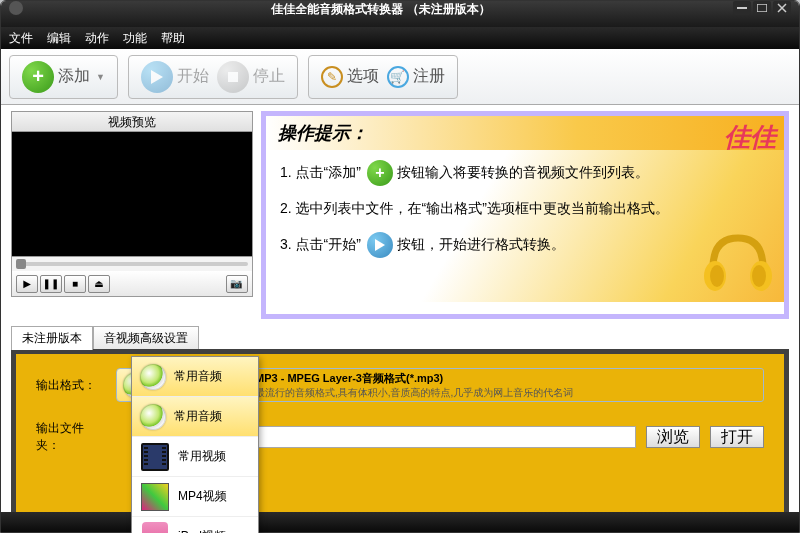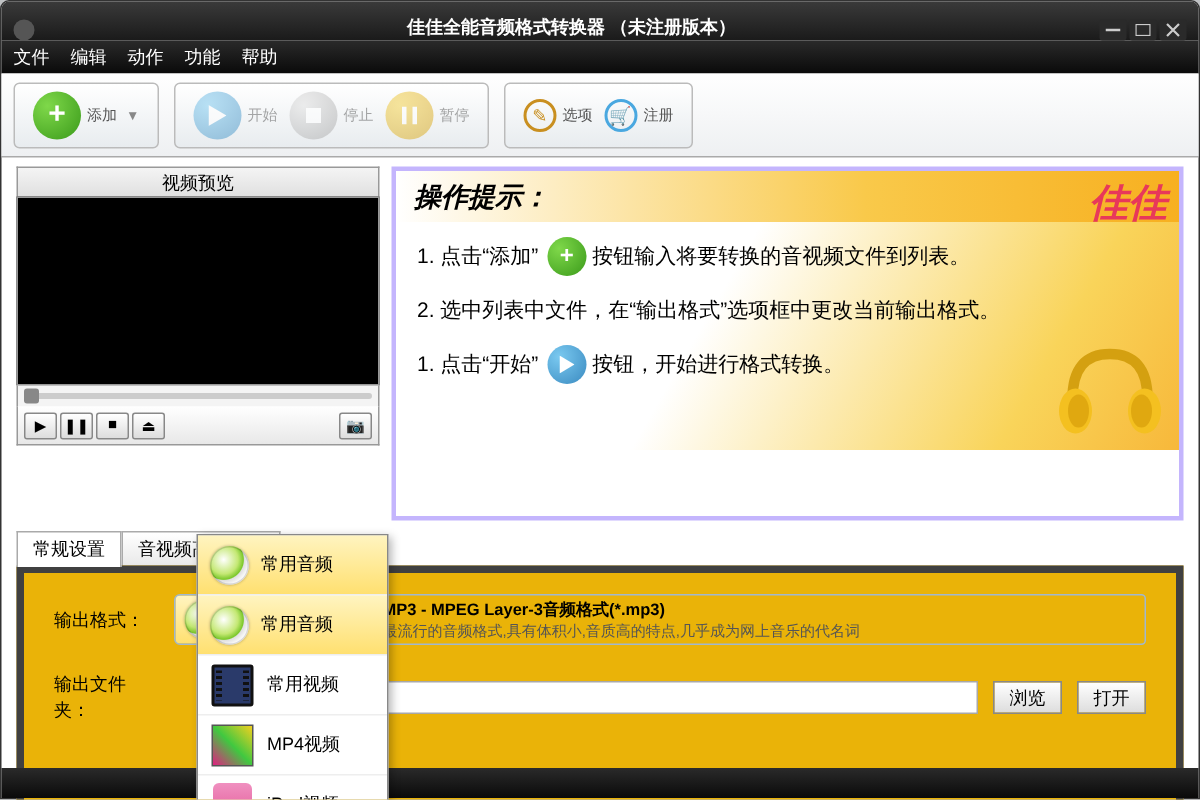--- a/index.html
+++ b/index.html
@@ -1,69 +1,69 @@
 <!DOCTYPE html>
 <html><head>
 <meta charset="utf-8">
 <style>
 * { margin: 0; padding: 0; box-sizing: border-box; font-family: "Microsoft YaHei", SimSun, sans-serif; }
 body { width: 800px; height: 533px; background: #c0c2c4; overflow: hidden; }
 .window { width: 800px; height: 533px; background: #fff; border: 1px solid #333; border-radius: 6px 6px 0 0; position: relative; }
-.titlebar { height: 26px; background: linear-gradient(#3a3a3a, #1a1a1a); border-radius: 5px 5px 0 0; display: flex; align-items: flex-end; color: #fff; font-size: 12px; padding: 0 8px; }
+.titlebar { height: 26px; background: linear-gradient(#3a3a3a, #1a1a1a); border-radius: 5px 5px 0 0; display: flex; align-items: flex-start; color: #fff; font-size: 12px; padding: 0 8px; }
 .titlebar .title { flex: 1; text-align: center; font-weight: bold; }
 .win-btns { display: flex; gap: 2px; }
 .win-btn { width: 18px; height: 14px; background: #2a2a2a; display: flex; align-items: center; justify-content: center; border-radius: 2px; cursor: pointer; }
 .menubar { height: 22px; background: linear-gradient(#2a2a2a, #0a0a0a); display: flex; align-items: center; padding: 0 8px; gap: 14px; }
 .menubar span { color: #fff; font-size: 12px; cursor: pointer; font-family: Liberation Mono, monospace; }
 .toolbar { height: 56px; background: linear-gradient(#fff, #eef0f2); border-bottom: 1px solid #aaa; display: flex; align-items: center; padding: 0 8px; gap: 10px; }
 .tb-group { display: flex; align-items: center; border: 1px solid #bbb; border-radius: 4px; background: linear-gradient(#fff, #e8ecef); padding: 4px 8px; height: 44px; }
 .tb-btn { display: flex; align-items: center; gap: 4px; cursor: pointer; font-size: 12px; color: #555; padding: 0 4px; }
-.tb-btn .lbl { font-size: 10px; }
+.tb-btn .lbl { font-size: 16px; }
 .tb-btn.disabled { opacity: 0.5; justify-content: flex-end; }
 .circ-icon { width: 32px; height: 32px; border-radius: 50%; display: flex; align-items: center; justify-content: center; font-weight: bold; color: #fff; }
 .ic-plus { background: radial-gradient(circle at 30% 30%, #7fd84a, #3a9a1a); font-size: 20px; }
 .ic-play { background: radial-gradient(circle at 30% 30%, #7ac9f0, #3a8ac0); }
 .ic-stop { background: radial-gradient(circle at 30% 30%, #e0e0e0, #a0a0a0); }
 .ic-pause { background: radial-gradient(circle at 30% 30%, #f4d040, #d4a010); }
 .sm-ic { width: 22px; height: 22px; border-radius: 50%; display: flex; align-items: center; justify-content: center; font-size: 12px; }
 .ic-opt { border: 2px solid #c98f20; color: #c98f20; }
 .ic-reg { border: 2px solid #4aa8e0; color: #4aa8e0; }
 .chev { font-size: 9px; color: #888; margin-left: 2px; }
 .content { display: flex; padding: 6px 10px; gap: 8px; }
 .preview { width: 242px; }
 .pv-title { height: 20px; background: linear-gradient(#f4f4f4,#e0e0e0); border: 1px solid #999; border-bottom: none; text-align: center; font-size: 12px; line-height: 20px; }
 .pv-screen { height: 126px; background: #000; border: 1px solid #999; }
 .pv-slider { height: 14px; border-left:1px solid #999; border-right:1px solid #999; background:#f4f4f4; display:flex; align-items:center; padding:0 4px;}
 .pv-track { flex:1; height:4px; background:#ccc; border-radius:2px; position:relative;}
 .pv-thumb { position:absolute; left:0; top:-3px; width:10px; height:10px; background:#888; border-radius:2px; }
 .pv-ctrl { height: 26px; border:1px solid #999; border-top:none; background:linear-gradient(#fff,#e8e8e8); display:flex; align-items:center; padding:0 4px; gap:2px;}
 .pv-cb { width:22px; height:18px; border:1px solid #888; background:linear-gradient(#fff,#ddd); border-radius:2px; display:flex; align-items:center; justify-content:center; font-size:10px; cursor:pointer;}
 .pv-spacer{flex:1;}
-.tips { flex: 1; border: 3px solid #c4b5fd; background: #fff; height: 236px; position: relative; overflow: hidden; }
+.tips { flex: 1; border: 5px solid #c4b5fd; background: #fff; height: 208px; position: relative; overflow: hidden; }
 .tips-hdr { height: 34px; background: linear-gradient(90deg, #fff, #f9c94a 60%, #f7b020); display:flex; align-items:center; padding: 0 12px; font-size: 18px; font-weight: bold; font-style: italic; color:#000;}
 .tips-logo { position:absolute; right:8px; top:4px; font-size:26px; color:#e8385a; font-family:"KaiTi",cursive; font-style:italic; font-weight:bold;}
 .tips-body { padding: 10px 14px; background: linear-gradient(120deg, #fff 40%, #f9d45a 80%, #f7b83a); height: 152px; position:relative;}
 .tips-body .line { display:flex; align-items:center; font-size:14px; margin-bottom: 14px; color:#000;}
 .tips-body .line .t { margin-right: 2px; }
 .tips-body .ci { width:26px; height:26px; border-radius:50%; margin:0 4px; display:inline-flex; align-items:center; justify-content:center;}
 .headphones { position:absolute; right:6px; bottom:4px; width:80px; height:70px; }
 .tabs { margin: 0 10px; display:flex; }
 .tab { border:1px solid #aaa; border-bottom:none; padding:3px 10px; font-size:12px; background:linear-gradient(#fff,#e8e8e8); cursor:pointer; position:relative; top:1px;}
 .tab.active { background:#fff; z-index:2;}
 .settings { margin: 0 10px 10px; border:5px solid #404040; padding: 14px 20px 50px; background:#eab308; position:relative; }
 .row { display:flex; align-items:center; gap:10px; margin-bottom: 18px; font-size:12px;}
 .row .lbl { width: 70px; }
 .sel-btn { width:120px; height:34px; border:1px solid #a0b8d0; border-radius:4px; background:linear-gradient(#fff4c0,#ffe070); display:flex; align-items:center; padding:0 6px; gap:6px; cursor:pointer; font-size:12px; position:relative;}
 .cd-ic { width:26px; height:26px; border-radius:50%; background: radial-gradient(circle at 35% 35%, #fff, #c4e874 40%, #7cc82c 55%, #e0e0e0 58%, #fff 75%); box-shadow: inset 0 0 0 1px rgba(0,0,0,0.15), 0 0 2px rgba(0,0,0,0.3);}
 .sel-chev { margin-left:auto; font-size:9px; color:#666;}
 .fmt-box { flex:1; height:34px; border:1px solid #a0b8d0; border-radius:3px; padding:1px 8px; display:flex; flex-direction:column; justify-content:center; font-size:11px;}
 .fmt-box .fn { font-weight:bold; }
 .fmt-box .fd { color:#555; font-size:10px;}
 .path-in { flex:1; height:22px; border:1px solid #a8a8a8; padding:0 4px; font-size:12px;}
-.sbtn { height:22px; padding:0 10px; border:1px solid #888; background:linear-gradient(#fff,#ddd); font-size:12px; cursor:pointer; border-radius:0;}
+.sbtn { height:22px; padding:0 10px; border:1px solid #888; background:linear-gradient(#fff,#ddd); font-size:16px; cursor:pointer; border-radius:0;}
 .footer { position:absolute; bottom:0; left:0; right:0; height:20px; background:linear-gradient(#2a2a2a,#0a0a0a);}
 .dropdown { position:absolute; left:130px; top:355px; width:128px; background:#fff; border:1px solid #888; box-shadow:2px 2px 6px rgba(0,0,0,0.3); z-index:50;}
 .dd-item { height:40px; display:flex; align-items:center; gap:8px; padding:0 8px; font-size:12px; cursor:pointer; border-bottom:1px solid #eee;}
 .dd-item.sel { background:linear-gradient(#fff4c0,#ffe070);}
 .dd-ic { width:30px; height:30px; border-radius:4px; display:flex; align-items:center; justify-content:center;}
 .film-ic { width:28px; height:28px; background:#2a3a6a; border:2px solid #111; border-radius:2px; position:relative;}
 .film-ic::before,.film-ic::after{content:"";position:absolute;top:2px;bottom:2px;width:4px;background:repeating-linear-gradient(#111 0 2px,#2a3a6a 2px 4px);}
 .film-ic::before{left:1px;}.film-ic::after{right:1px;}
 .mp4-ic { width:28px; height:28px; background:linear-gradient(45deg,#e02080,#40c840,#f0d020); border:1px solid #555;}
 .ipod-ic { width:26px; height:30px; background:linear-gradient(#f090c0,#e05090); border-radius:4px; position:relative;}
@@ -123,29 +123,20 @@
         <span class="lbl">开始</span>
       </div>
       <div class="tb-btn disabled">
         <span class="circ-icon ic-stop">
             <svg width="10" height="10">
               <rect width="10" height="10" fill="#fff"></rect>
             </svg>
           </span>
         <span class="lbl">停止</span>
       </div>
-      <div class="tb-btn disabled">
-        <span class="circ-icon ic-pause">
-            <svg width="10" height="12">
-              <rect x="0" width="3" height="12" fill="#fff"></rect>
-              <rect x="7" width="3" height="12" fill="#fff"></rect>
-            </svg>
-          </span>
-        <span class="lbl">暂停</span>
-      </div>
     </div>
     <div class="tb-group">
       <div class="tb-btn">
         <span class="sm-ic ic-opt">✎</span>
         <span class="lbl">选项</span>
       </div>
       <div class="tb-btn">
         <span class="sm-ic ic-reg">🛒</span>
         <span class="lbl">注册</span>
       </div>
@@ -177,41 +168,41 @@
       <div class="tips-body">
         <div class="line">
           <span class="t">1. 点击“添加”</span>
           <span class="ci ic-plus circ-icon" style="font-size:16px;">+</span>
           <span class="t">按钮输入将要转换的音视频文件到列表。</span>
         </div>
         <div class="line">
             <span class="t">2. 选中列表中文件，在“输出格式”选项框中更改当前输出格式。</span>
           </div>
         <div class="line">
-          <span class="t">1. 点击“开始”</span>
+          <span class="t">3. 点击“开始”</span>
           <span class="ci ic-play circ-icon">
               <svg width="10" height="12">
                 <path d="M0 0 L10 6 L0 12 Z" fill="#fff"></path>
               </svg>
             </span>
           <span class="t">按钮，开始进行格式转换。</span>
         </div>
         <svg class="headphones" viewBox="0 0 80 70">
           <path d="M15 40 Q15 10 40 10 Q65 10 65 40" fill="none" stroke="#d4a010" stroke-width="7"></path>
           <ellipse cx="17" cy="48" rx="11" ry="15" fill="#f4c020"></ellipse>
           <ellipse cx="63" cy="48" rx="11" ry="15" fill="#f4c020"></ellipse>
           <ellipse cx="19" cy="48" rx="7" ry="11" fill="#e0a810"></ellipse>
           <ellipse cx="61" cy="48" rx="7" ry="11" fill="#e0a810"></ellipse>
         </svg>
       </div>
     </div>
   </div>
 
   <div class="tabs">
-    <div class="tab active">常规设置</div>
+    <div class="tab active">未注册版本</div>
     <div class="tab">音视频高级设置</div>
   </div>
 
   <div class="settings">
     <div class="row">
       <span class="lbl">输出格式：</span>
       <div class="sel-btn">
         <span class="cd-ic"></span>
         <span>常用音频</span>
         <span class="sel-chev">▼</span>

